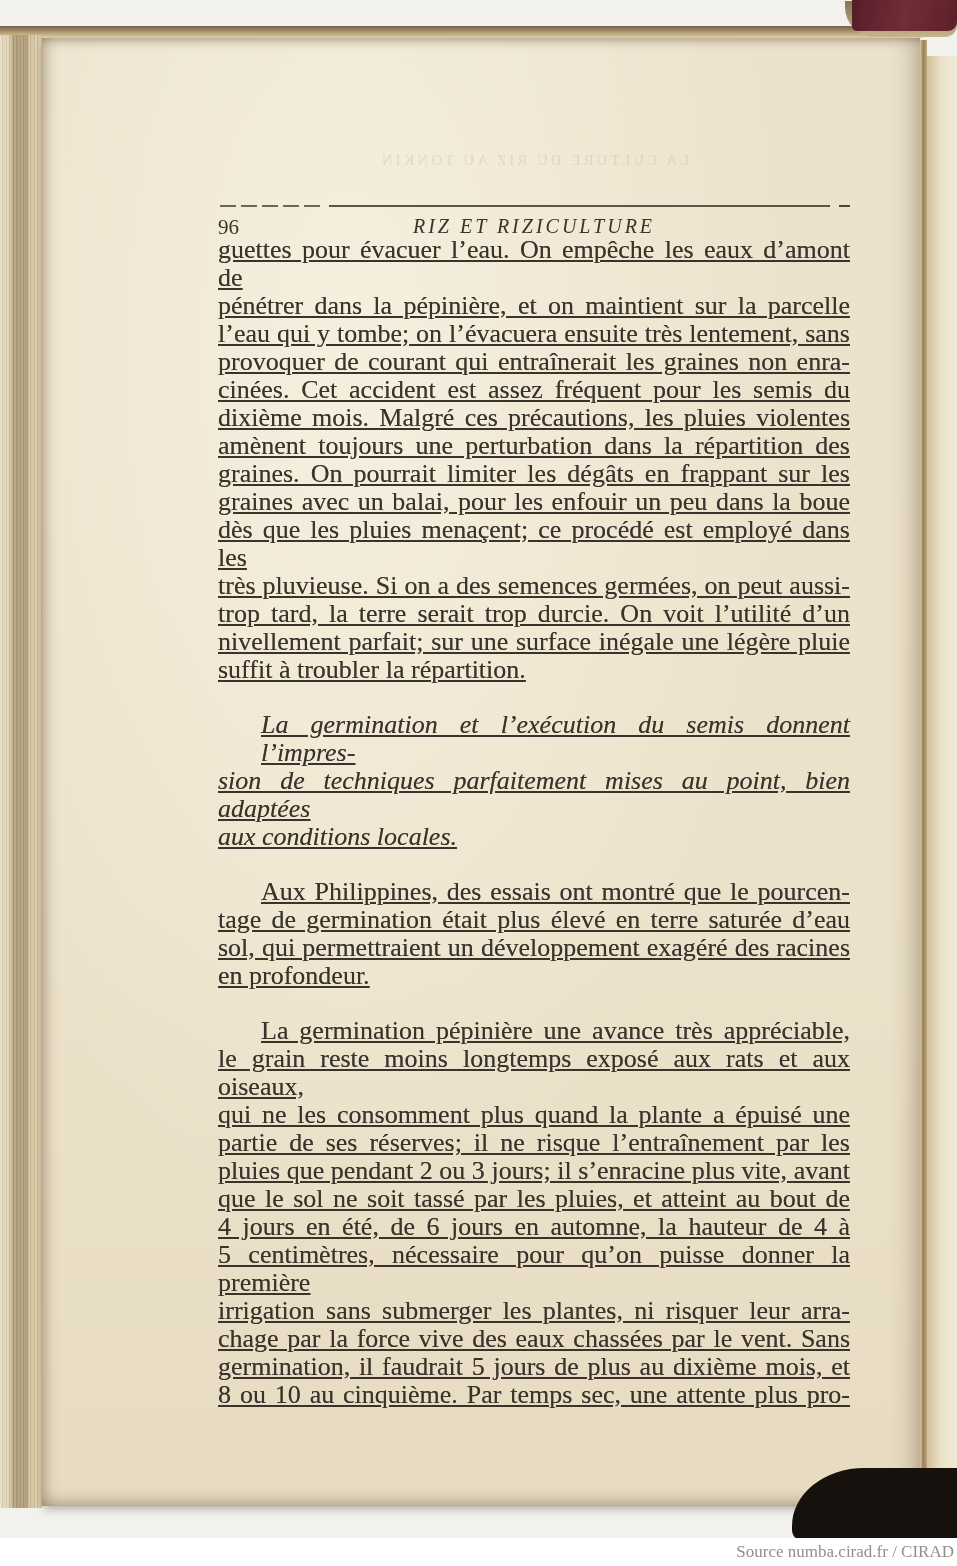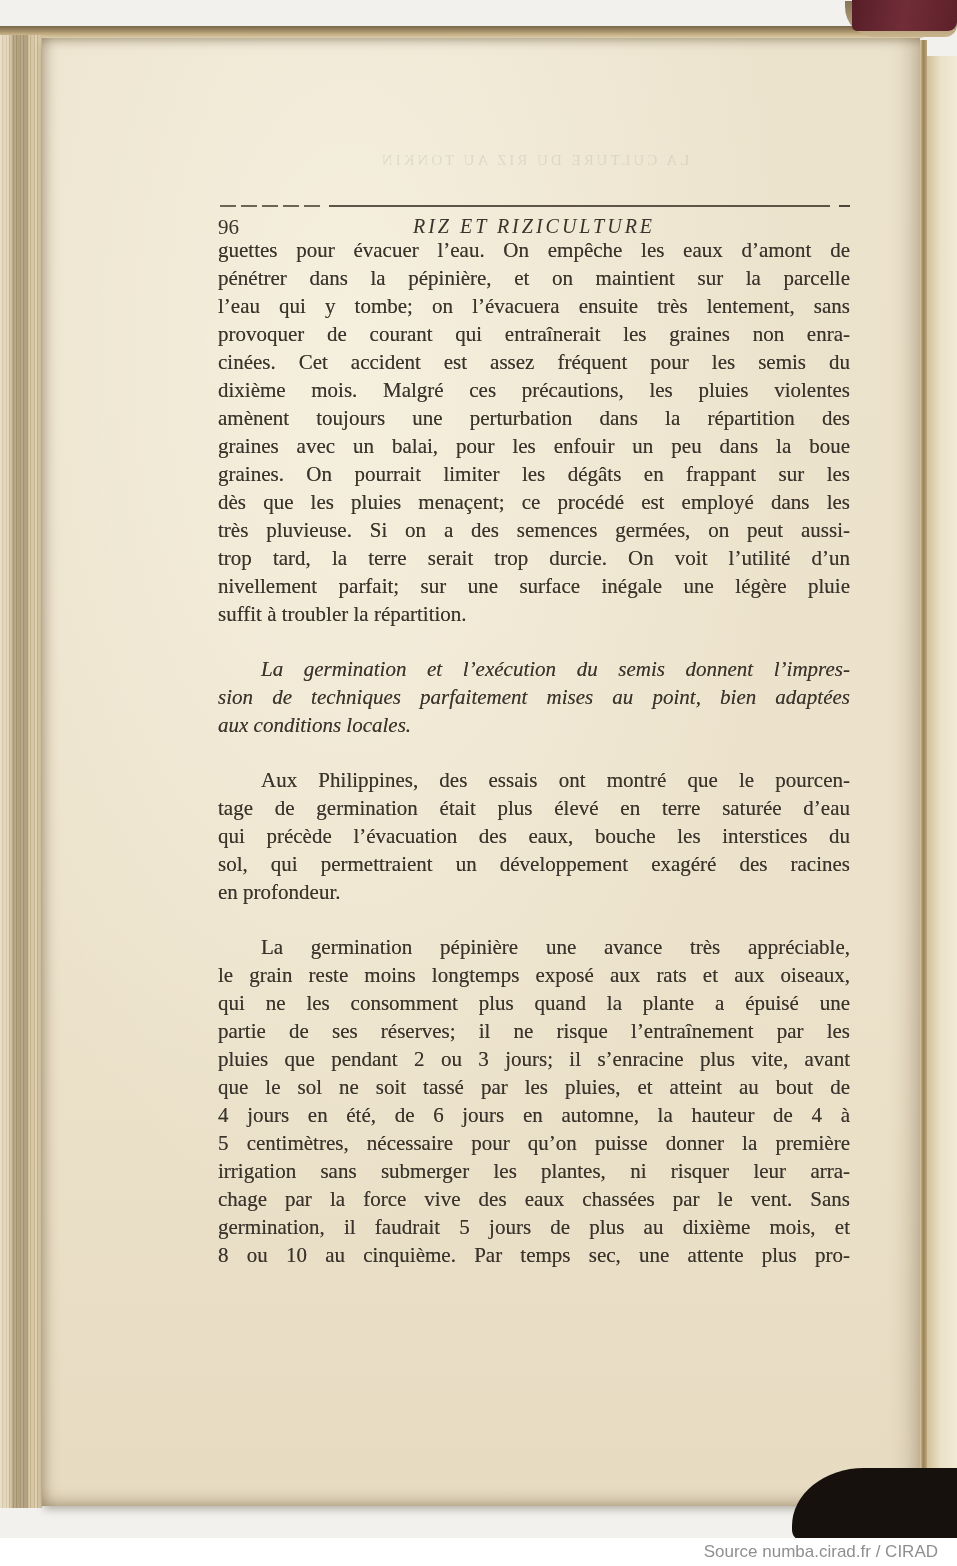--- a/index.html
+++ b/index.html
@@ -75,34 +75,35 @@
   .rule .seg1 {
     width:100px; background:repeating-linear-gradient(90deg,#574c3d 0 16px, rgba(0,0,0,0) 16px 21px);
     opacity:0.85; margin-right:9px;
   }
   .rule .seg2 { flex:1; opacity:0.9; }
   .rule .seg3 { width:11px; margin-left:9px; }
   .body-text { position:absolute; top:68px; left:0; right:0; }
   .para.spaced { margin-top:27px; }
   .para.italic .tline { font-style:italic; }
   .tline {
-    font-size:21px; line-height:28px;
+    font-size:26px; line-height:28px;
     text-align:justify; text-align-last:justify;
     text-justify:inter-word;
     text-shadow:0 0 0.5px rgba(58,51,43,0.6);
+    text-decoration:underline;
   }
   .tline.flush { text-align-last:left; }
   .tline.indent { padding-left:43px; }
   
   .watermark-bar {
     position:absolute; left:0; top:1538px; width:957px; height:28px;
     background:#ffffff; z-index:5;
-    font-family:Liberation Sans, sans-serif;
+    font-family:Liberation Serif, serif;
     font-size:17px; color:#8f8f8f;
-    text-align:right; line-height:27px; box-sizing:border-box; padding-right:19px;
+    text-align:right; line-height:27px; box-sizing:border-box; padding-right:3px;
   }
 </style>
 </head>
 <body>
 
 <div id="stage">
   <div class="book">
     <div class="top-edge"></div>
     <div class="left-stack"></div>
     <div class="page"></div>
@@ -126,37 +127,36 @@
     </div>
     <div class="body-text">
         <div class="para">
           <div class="tline">guettes pour évacuer l’eau. On empêche les eaux d’amont de</div>
           <div class="tline">pénétrer dans la pépinière, et on maintient sur la parcelle</div>
           <div class="tline">l’eau qui y tombe; on l’évacuera ensuite très lentement, sans</div>
           <div class="tline">provoquer de courant qui entraînerait les graines non enra-</div>
           <div class="tline">cinées. Cet accident est assez fréquent pour les semis du</div>
           <div class="tline">dixième mois. Malgré ces précautions, les pluies violentes</div>
           <div class="tline">amènent toujours une perturbation dans la répartition des</div>
+          <div class="tline">graines. On pourrait limiter les dégâts en frappant sur les</div>
           <div class="tline">graines avec un balai, pour les enfouir un peu dans la boue</div>
-          <div class="tline">graines. On pourrait limiter les dégâts en frappant sur les</div>
           <div class="tline">dès que les pluies menaçent; ce procédé est employé dans les</div>
           <div class="tline">très pluvieuse. Si on a des semences germées, on peut aussi-</div>
           <div class="tline">trop tard, la terre serait trop durcie. On voit l’utilité d’un</div>
           <div class="tline">nivellement parfait; sur une surface inégale une légère pluie</div>
           <div class="tline flush">suffit à troubler la répartition.</div>
         </div>
         <div class="para italic spaced">
           <div class="tline indent">La germination et l’exécution du semis donnent l’impres-</div>
           <div class="tline">sion de techniques parfaitement mises au point, bien adaptées</div>
           <div class="tline flush">aux conditions locales.</div>
         </div>
         <div class="para spaced">
           <div class="tline indent">Aux Philippines, des essais ont montré que le pourcen-</div>
           <div class="tline">tage de germination était plus élevé en terre saturée d’eau</div>
-          <div class="tline">qui précède l’évacuation des eaux, bouche les interstices du</div>
           <div class="tline">sol, qui permettraient un développement exagéré des racines</div>
           <div class="tline flush">en profondeur.</div>
         </div>
         <div class="para spaced">
           <div class="tline indent">La germination pépinière une avance très appréciable,</div>
           <div class="tline">le grain reste moins longtemps exposé aux rats et aux oiseaux,</div>
           <div class="tline">qui ne les consomment plus quand la plante a épuisé une</div>
           <div class="tline">partie de ses réserves; il ne risque l’entraînement par les</div>
           <div class="tline">pluies que pendant 2 ou 3 jours; il s’enracine plus vite, avant</div>
           <div class="tline">que le sol ne soit tassé par les pluies, et atteint au bout de</div>

